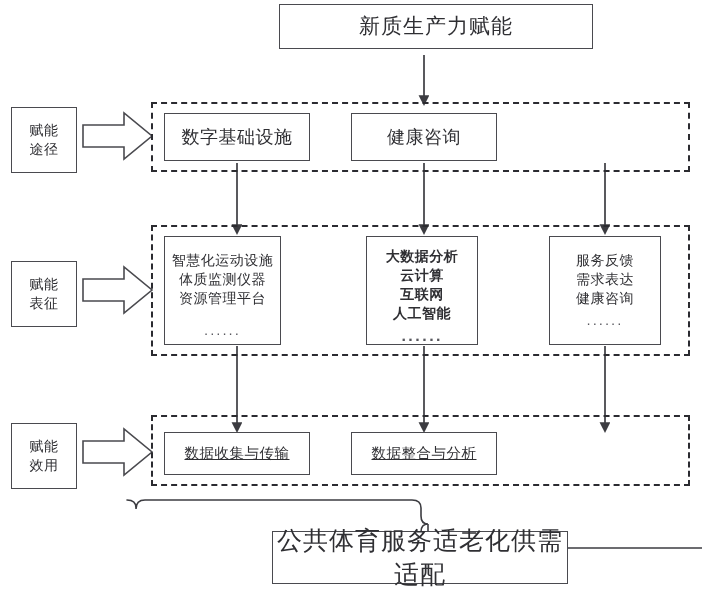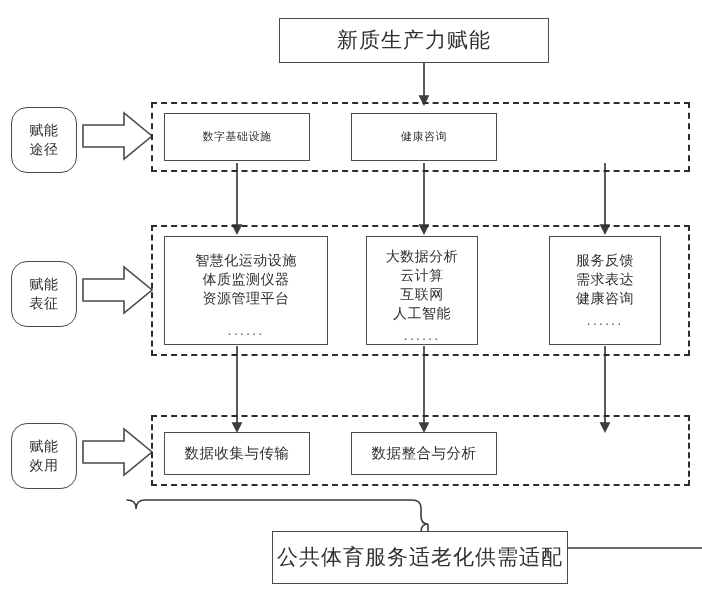--- a/index.html
+++ b/index.html
@@ -32,48 +32,48 @@
     position: absolute;
     box-sizing: border-box;
     border: 2px dashed #2b2b30;
     background: transparent;
   }
   .title-box {
     font-size: 21px;
     letter-spacing: 1px;
   }
   .bottom-box {
-    font-size: 21px;
+    font-size: 25px;
     letter-spacing: 1px;
   }
   .stage-label {
     font-size: 14px;
     letter-spacing: 0.5px;
-    border-radius: 16px;
   }
   .node-1 {
-    font-size: 11px;
+    font-size: 18px;
     letter-spacing: 0.5px;
   }
   .node-2 {
     font-size: 14px;
     letter-spacing: 0.5px;
     flex-direction: column;
     justify-content: flex-start;
     padding-top: 14px;
   }
   .node-2 .dots {
     font-size: 13px;
     letter-spacing: 2px;
     margin-top: 8px;
     color: #58585e;
   }
   .node-3 {
     font-size: 14.5px;
     letter-spacing: 0.5px;
+    text-decoration: underline;
   }
   svg.overlay {
     position: absolute;
     left: 0;
     top: 0;
     width: 702px;
     height: 597px;
     pointer-events: none;
   }
 </style>
@@ -106,21 +106,21 @@
 
     <line x1="428" y1="524" x2="428" y2="531" stroke="#3c3c41" stroke-width="1.6"></line>
 
     <path d="M83,125 L124,125 L124,113 L152,136 L124,159 L124,147 L83,147 Z" fill="#ffffff" stroke="#4a4a4f" stroke-width="1.6" stroke-linejoin="miter"></path>
 
     <path d="M83,279 L124,279 L124,267 L152,290 L124,313 L124,301 L83,301 Z" fill="#ffffff" stroke="#4a4a4f" stroke-width="1.6" stroke-linejoin="miter"></path>
 
     <path d="M83,441 L124,441 L124,429 L152,452 L124,475 L124,463 L83,463 Z" fill="#ffffff" stroke="#4a4a4f" stroke-width="1.6" stroke-linejoin="miter"></path>
   </svg>
 
-  <div class="box title-box" style="left:279px; top:18px; width:270px; height:45px;">新质生产力赋能</div>
+  <div class="box title-box" style="left:279px; top:4px; width:314px; height:45px;">新质生产力赋能</div>
 
   <div class="box stage-label" style="left:11px; top:107px; width:66px; height:66px; flex-direction:column;">
     <span>赋能</span>
     <span>途径</span>
   </div>
 
   <div class="box stage-label" style="left:11px; top:261px; width:66px; height:66px; flex-direction:column;">
     <span>赋能</span>
     <span>表征</span>
   </div>
@@ -132,28 +132,28 @@
 
   <div class="dashed-group" style="left:151px; top:102px; width:539px; height:70px;"></div>
 
   <div class="box node-1" style="left:164px; top:113px; width:146px; height:48px;">数字基础设施</div>
 
   <div class="box node-1" style="left:351px; top:113px; width:146px; height:48px;">健康咨询</div>
 
 
   <div class="dashed-group" style="left:151px; top:225px; width:539px; height:131px;"></div>
 
-  <div class="box node-2" style="left:164px; top:236px; width:164px; height:109px;justify-content:space-between;">
+  <div class="box node-2" style="left:164px; top:236px; width:117px; height:109px;justify-content:space-between;">
     <span>智慧化运动设施
 体质监测仪器
 资源管理平台</span>
     <span class="dots">······</span>
   </div>
 
-  <div class="box node-2" style="left:366px; top:236px; width:112px; height:109px; padding-top:10px;">
+  <div class="box node-2" style="left:366px; top:236px; width:112px; height:109px; padding-top:10px;font-weight:bold;">
     <span>大数据分析
 云计算
 互联网
 人工智能</span>
     <span class="dots">······</span>
   </div>
 
   <div class="box node-2" style="left:549px; top:236px; width:112px; height:109px;">
     <span>服务反馈
 需求表达

